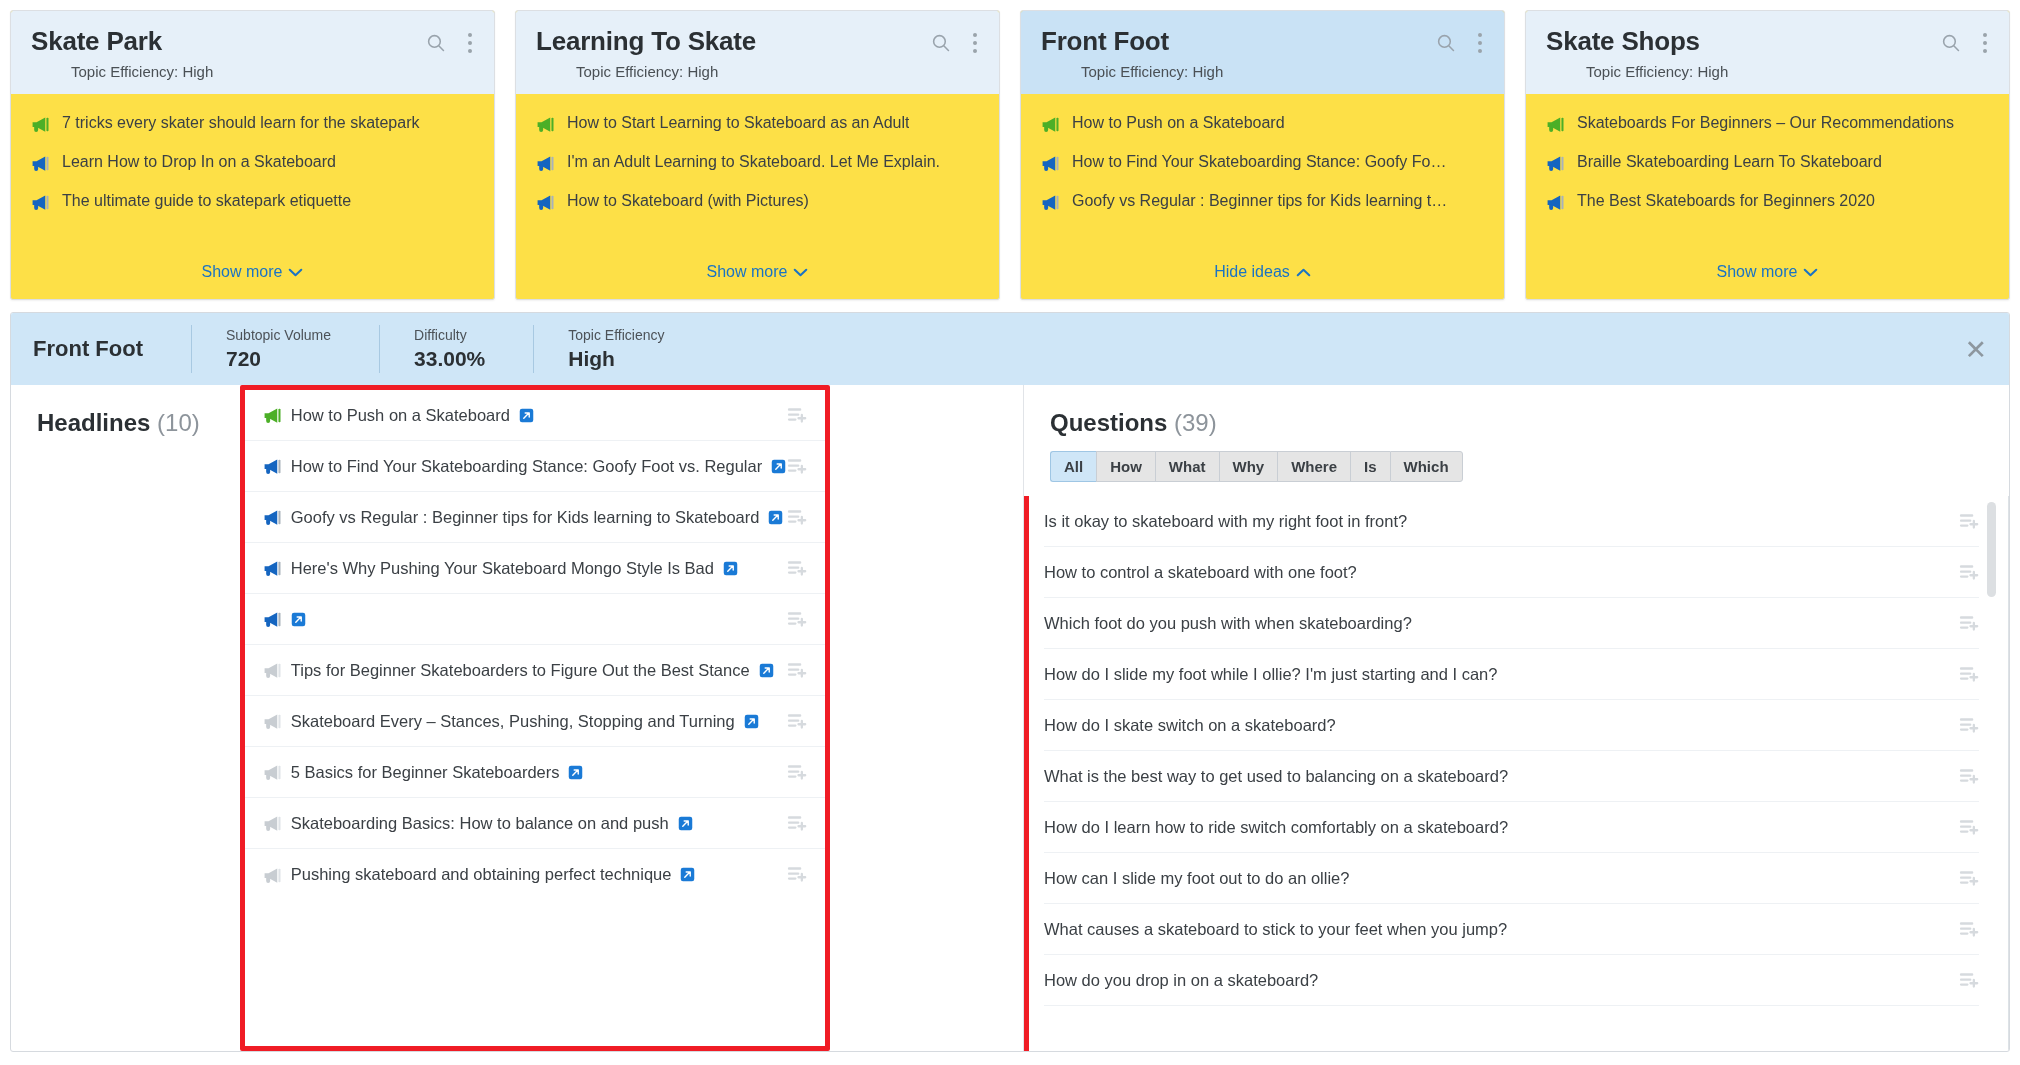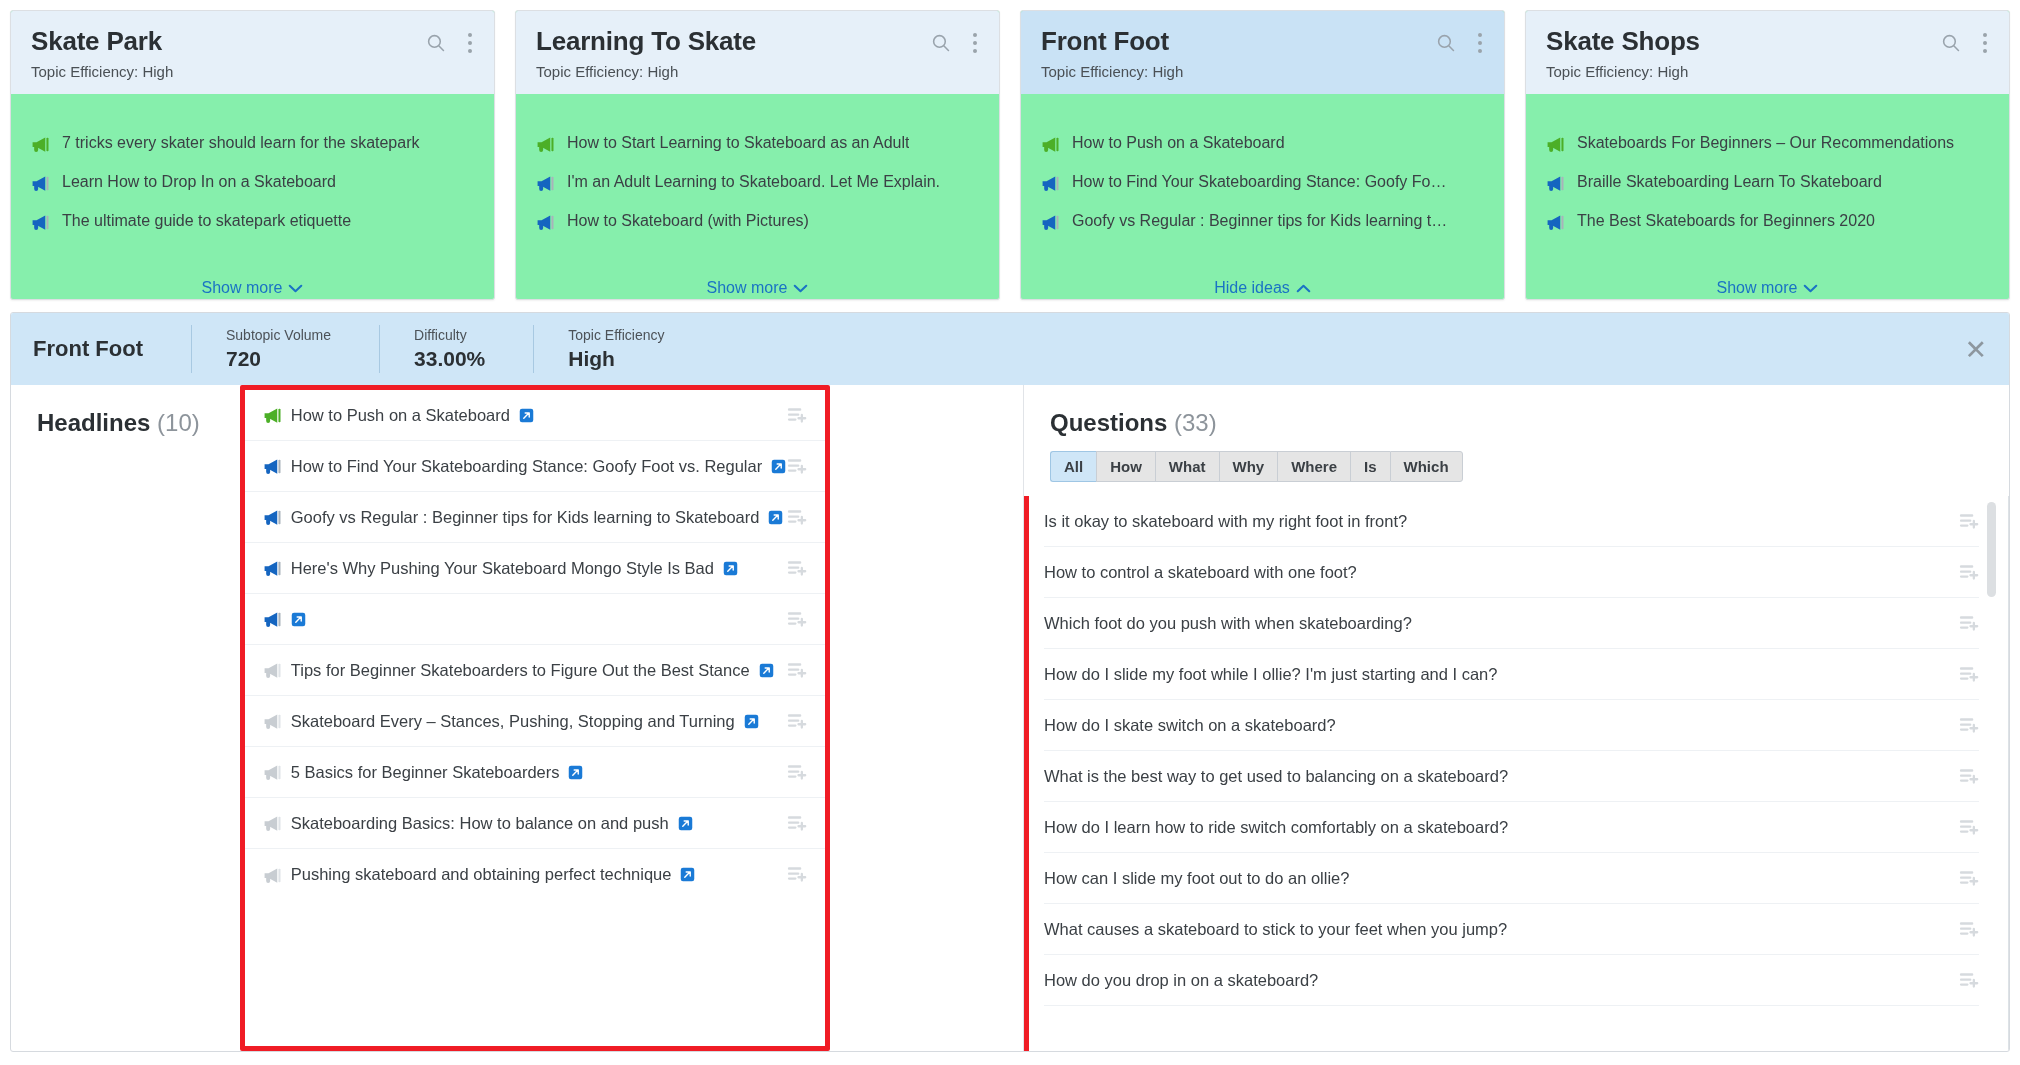--- a/index.html
+++ b/index.html
@@ -9,39 +9,38 @@
     font-family: "Liberation Sans", sans-serif;
     color: #3b4045;
     overflow: hidden;
   }
   .page { position: relative; width: 2020px; height: 1065px; padding: 10px 10px 0 10px; }
 
   
   .cards-row { display: flex; gap: 20px; height: 290px; }
   .card {
     flex: 1 1 0;
-    background: #86efac;
+    background: #fde047;
     border: 1px solid #dcdfe3;
     border-radius: 3px;
     box-shadow: 0 1px 2px rgba(0,0,0,.06);
     display: flex; flex-direction: column;
     overflow: hidden;
-    gap: 20px;
   }
   .card-head {
     background: #e6f0f9;
     padding: 16px 20px 14px 20px;
     position: relative;
   }
   .card.selected .card-head { background: #c9e2f5; }
   .card-title {
     font-size: 26px; font-weight: bold; color: #2b3034;
     letter-spacing: -.2px; line-height: 1.1;
   }
-  .card-sub { font-size: 15px; color: #4a5055; margin-top: 7px; }
+  .card-sub { font-size: 15px; color: #4a5055; margin-top: 7px; margin-left: 40px; }
   .card-head-actions {
     position: absolute; right: 16px; top: 20px;
     display: flex; align-items: center; gap: 16px;
   }
   .icon-btn { cursor: pointer; display: flex; align-items: center; }
   .mag { width: 20px; height: 20px; }
   .kebab { display: flex; flex-direction: column; gap: 4px; align-items: center; padding: 2px 6px; }
   .kebab i { width: 4px; height: 4px; border-radius: 50%; background: #9aa3ab; display: block; }
 
   .card-body { flex: 1; padding: 20px 20px 0 20px; }
@@ -589,21 +588,21 @@
                   <path d="M16.6 10.4v7M13.1 13.9h7" stroke="#c9ced3" stroke-width="2.4" stroke-linecap="round"></path>
                 </svg>
               </div>
             </div>
         </div>
       </div>
 
       <div class="col-right">
         <div class="col-title">
           <span>Questions</span>
-          <span class="count">(33)</span>
+          <span class="count">(39)</span>
         </div>
         <div class="pills" id="question-pills">
             <div class="pill active"><span>All</span></div>
             <div class="pill"><span>How</span></div>
             <div class="pill"><span>What</span></div>
             <div class="pill"><span>Why</span></div>
             <div class="pill"><span>Where</span></div>
             <div class="pill"><span>Is</span></div>
             <div class="pill"><span>Which</span></div>
           </div>

